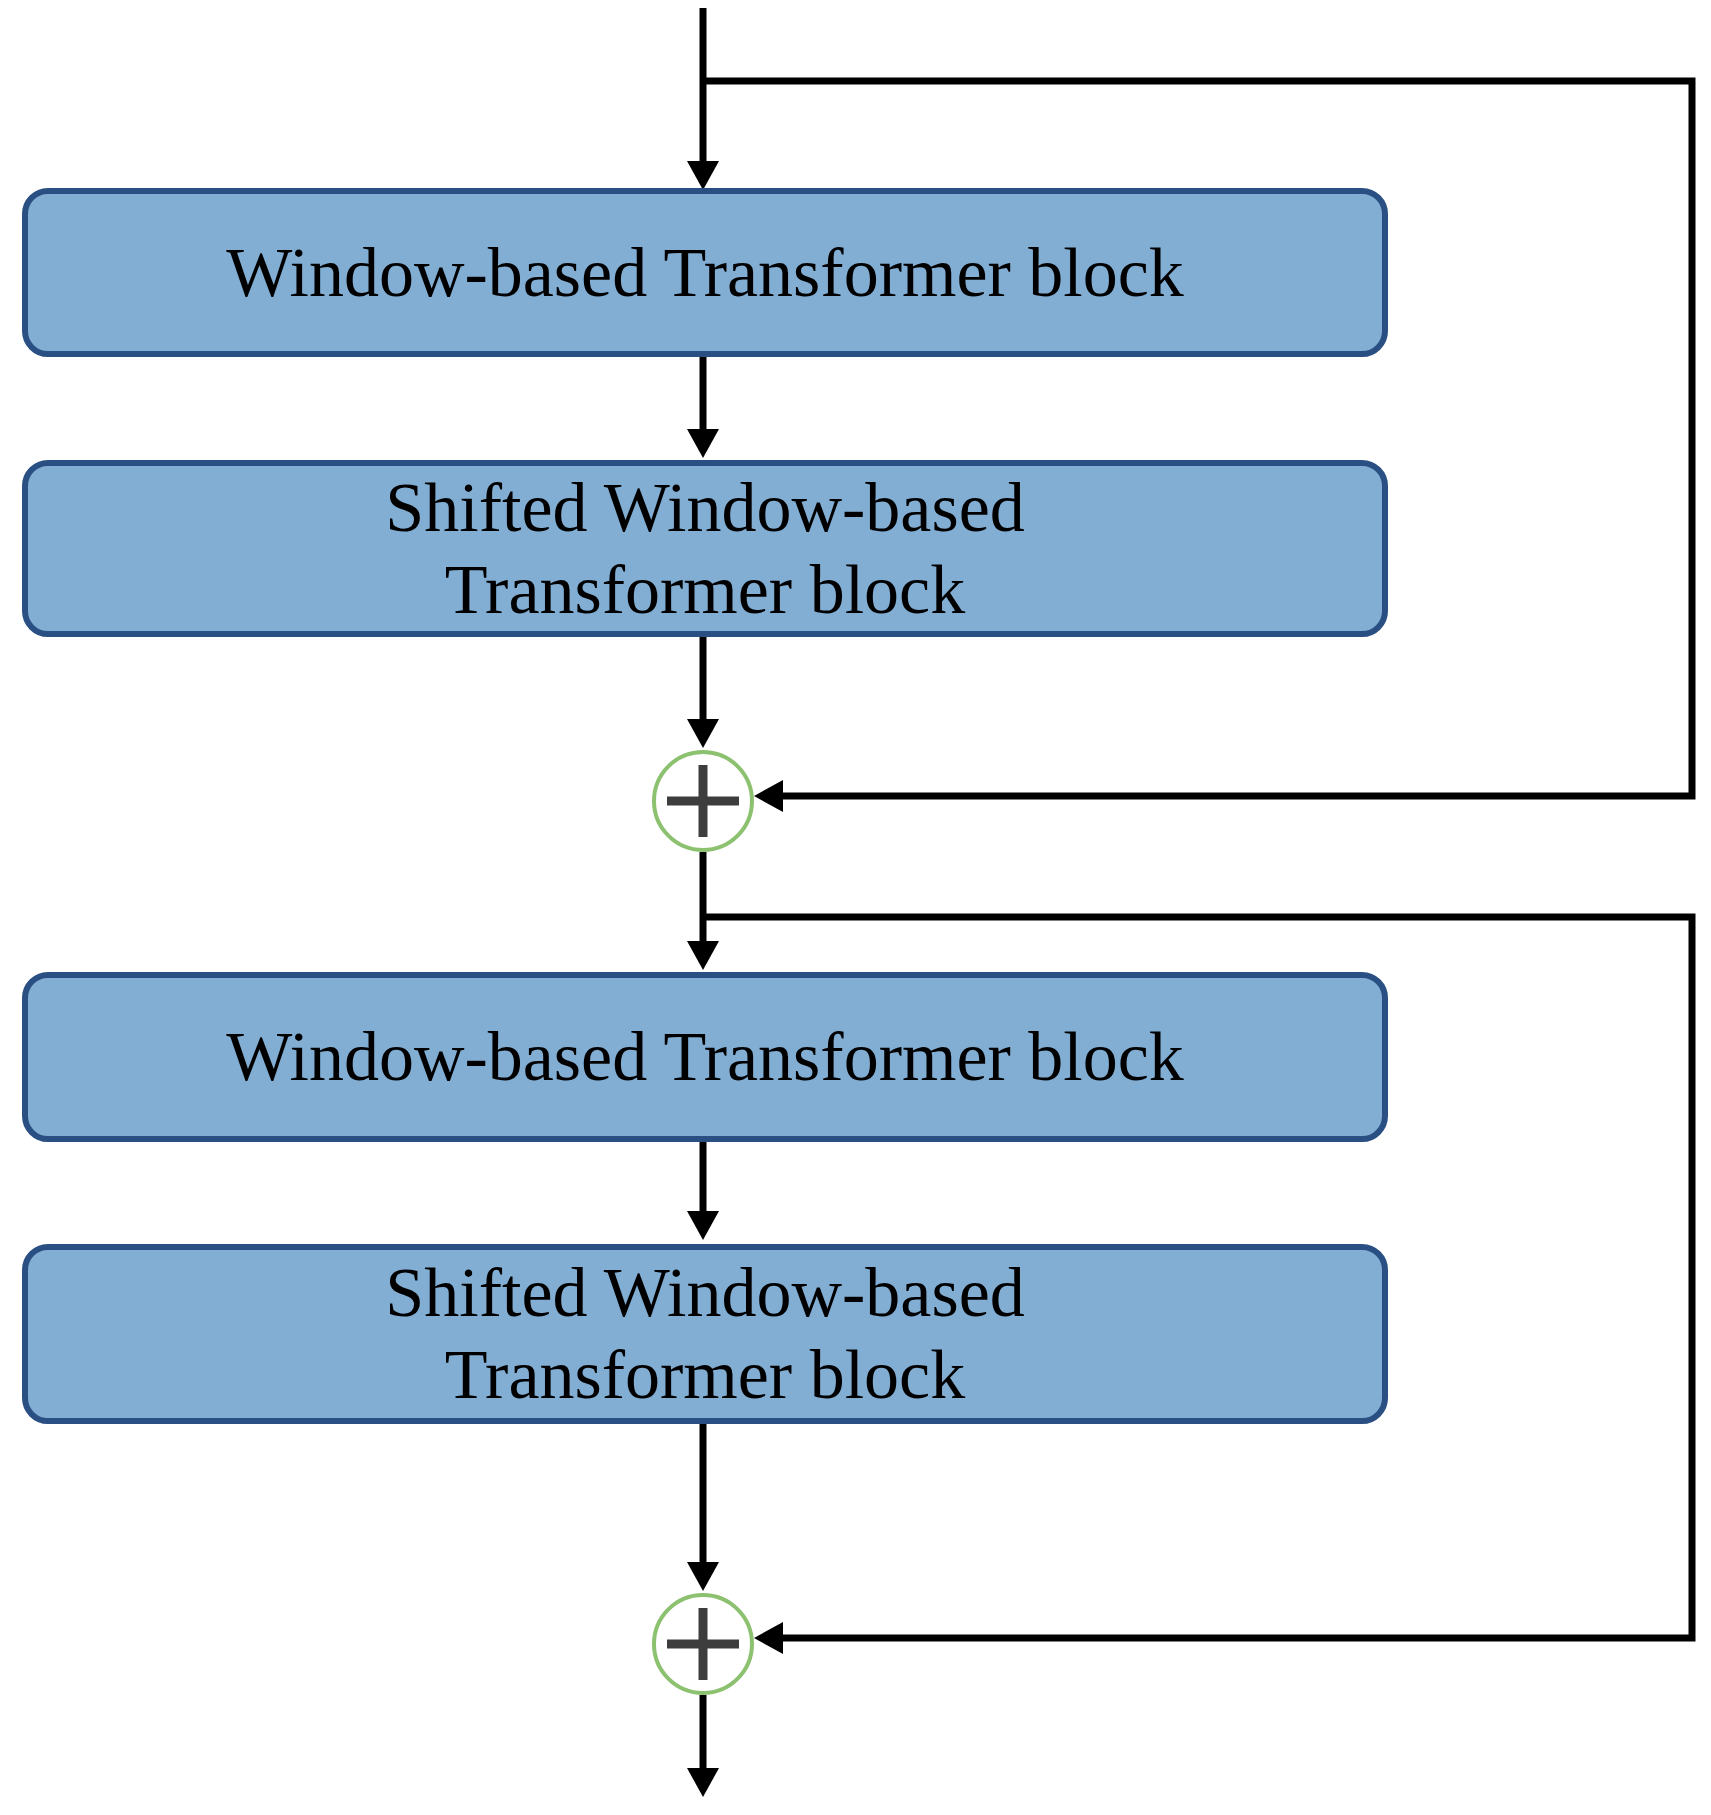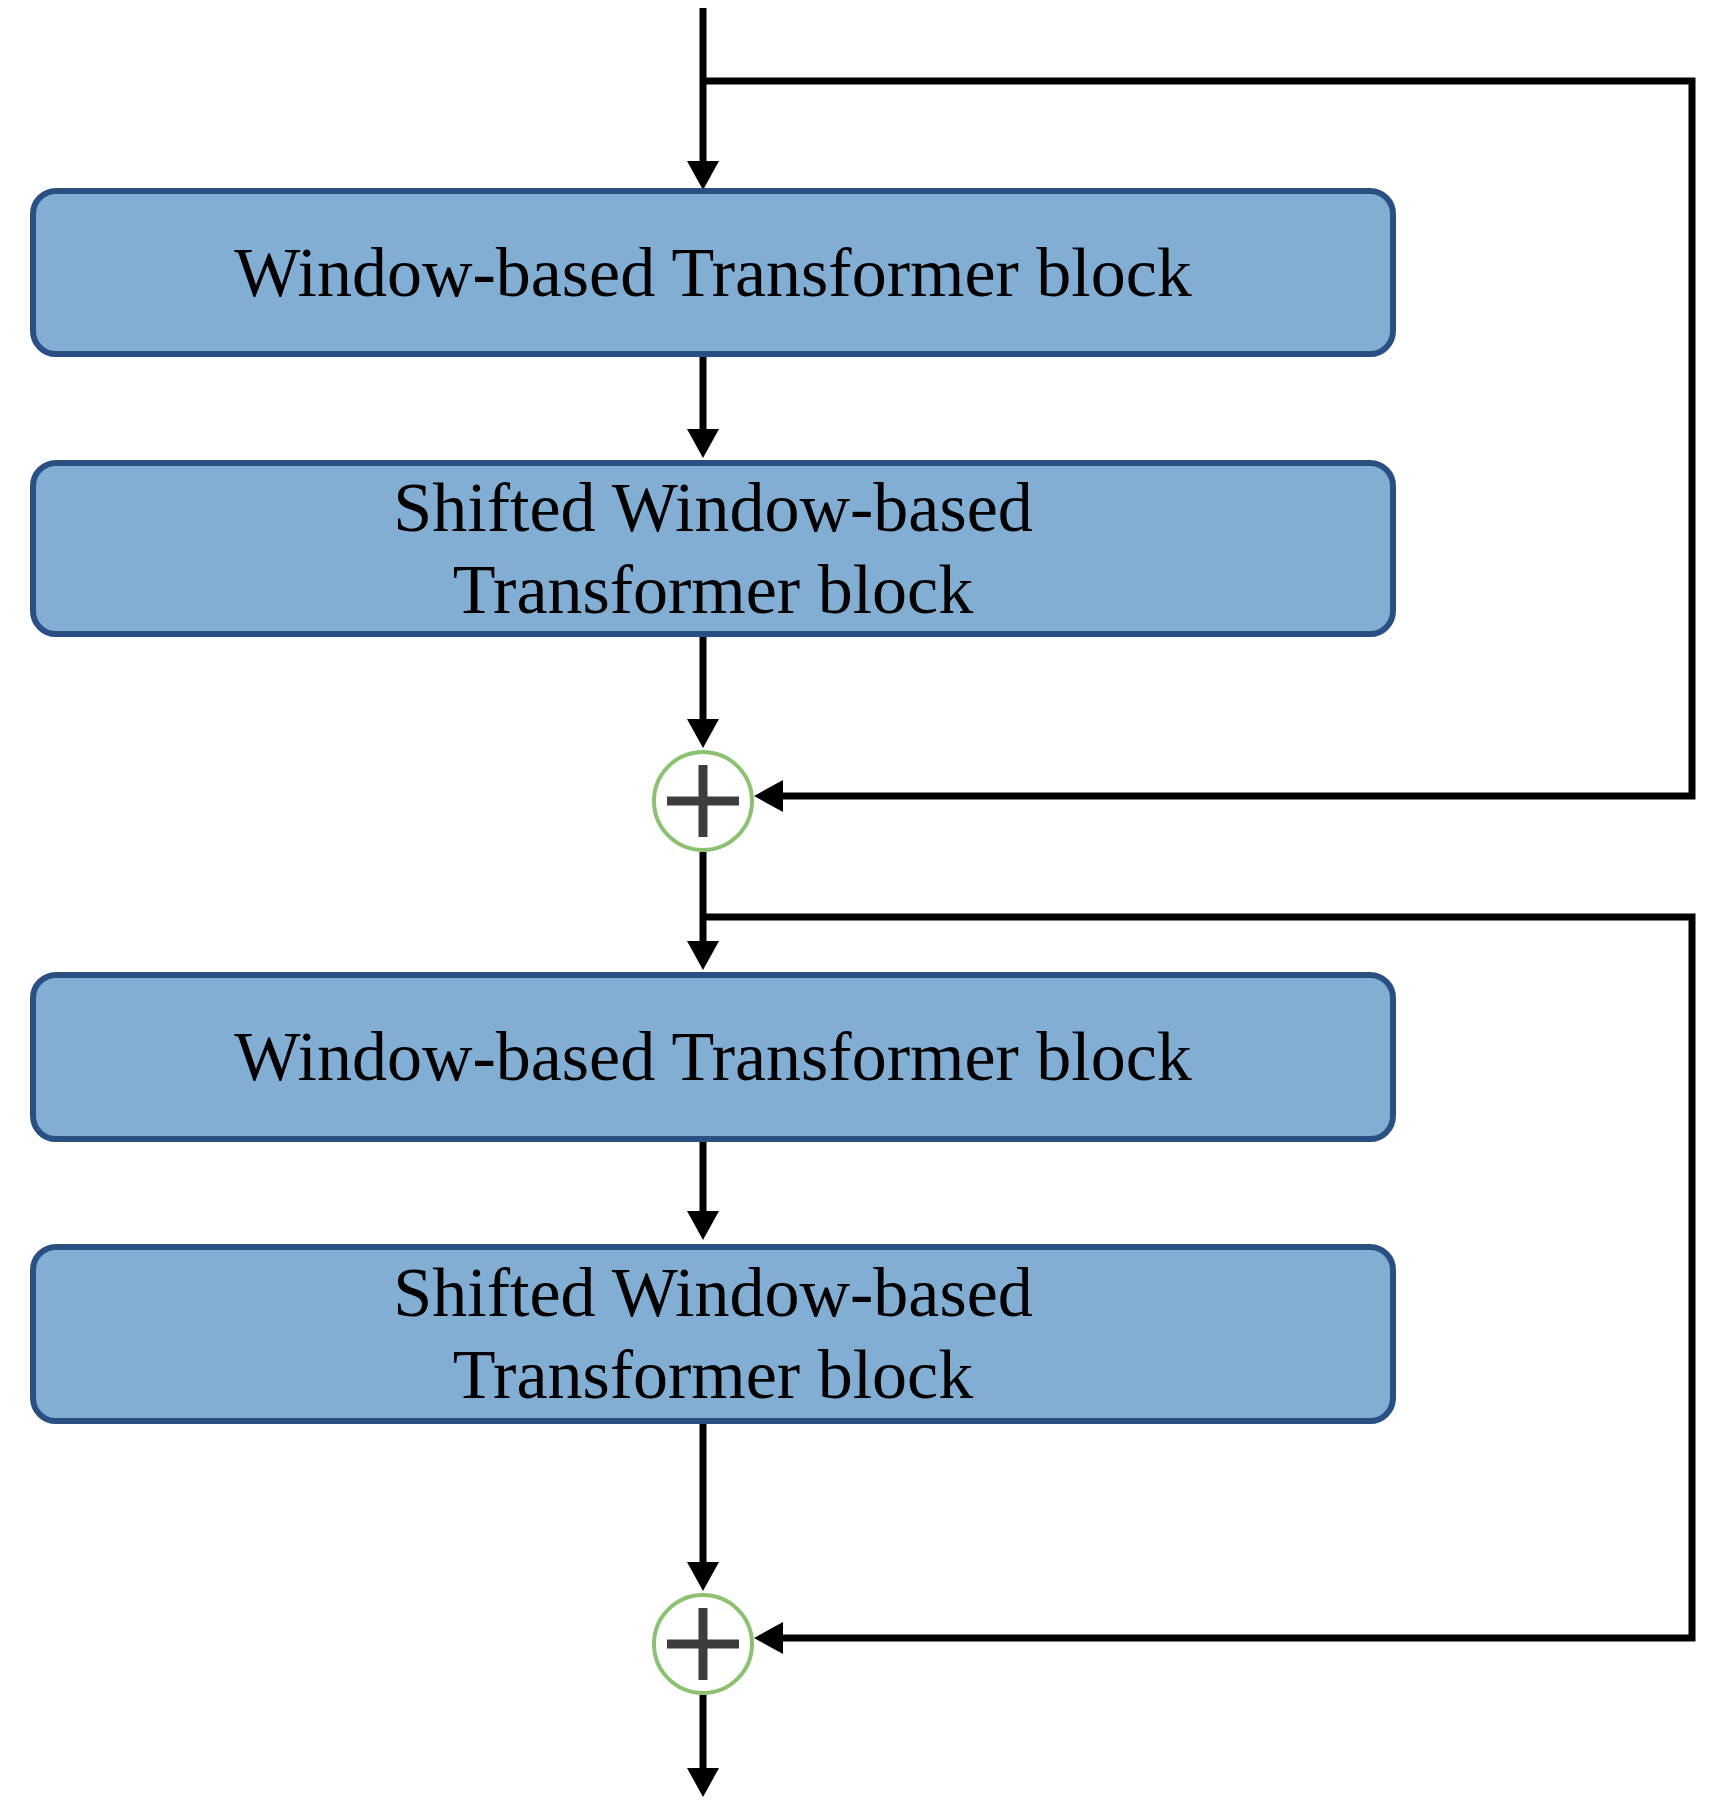--- a/index.html
+++ b/index.html
@@ -15,21 +15,21 @@
     position: absolute;
     left: 0; top: 0;
     width: 1711px; height: 1815px;
   }
   .flow  { stroke: var(--connector, #000); stroke-width: 7; fill: none; }
   .head  { fill: var(--connector, #000); stroke: none; }
   .ring  { fill: #ffffff; stroke: var(--adder-ring, #8cc170); stroke-width: 4; }
   .plus  { stroke: var(--adder-plus, #3d3d3d); stroke-width: 9; fill: none; }
   .block {
     position: absolute;
-    left: 30px;
+    left: 22px;
     width: 1366px;
     box-sizing: border-box;
     background: var(--block-fill, #82aed4);
     border: 6px solid var(--block-border, #2a5083);
     border-radius: 26px;
     display: flex;
     flex-direction: column;
     align-items: center;
     justify-content: center;
     text-align: right;

